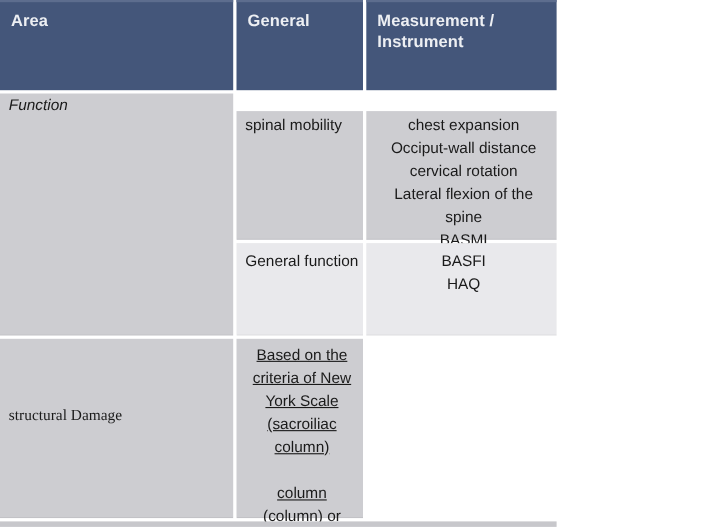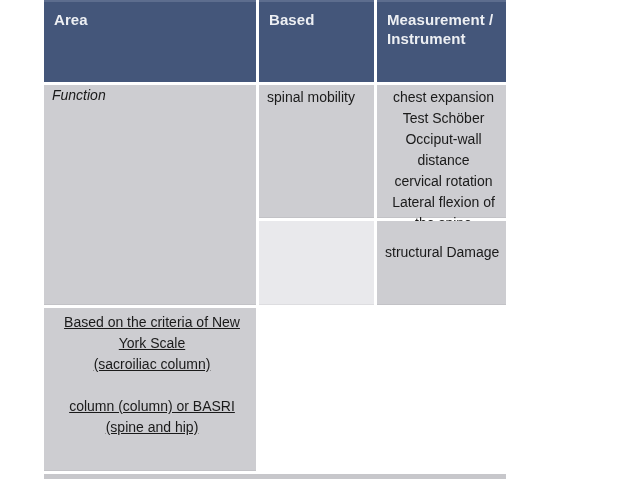--- a/index.html
+++ b/index.html
@@ -20,87 +20,89 @@
     overflow: hidden;
   }
   .grid {
     display: grid;
     grid-template-columns: 212px 115px 1fr;
     grid-template-rows: 82px 133px 84px 163px 5px;
     gap: 3px;
     width: 506px;
     height: 479px;
     background: #ffffff;
-    padding-left: 44px;
   }
   .hcell {
     background: var(--header-bg);
     color: var(--header-text);
     font-weight: bold;
     font-size: 15px;
     line-height: 19px;
     padding: 8px 6px 0 10px;
     border-top: 2px solid #5d6d8e;
     letter-spacing: 0.1px;
   }
   .cell {
     background: var(--row-dark);
     color: var(--body-text);
     font-size: 14px;
     line-height: 21px;
     box-shadow: inset 0 -1px 0 rgba(0,0,0,0.05);
   }
   .light { background: var(--row-light); }
-  .pad-body { padding: 2px 4px 0 8px; }
+  .pad-body { padding: 2px 4px 0 8px; margin-top: 16px; }
   .pad-body-sm { padding: 6px 4px 0 8px; }
   .pad-body-xs { padding: 4px 4px 0 8px; text-decoration: underline; }
   .area-merged {
     grid-row: 2 / 4;
     grid-column: 1;
     display: flex;
     align-items: flex-start;
     padding: 0 4px 46px 8px;
     font-style: italic;
   }
   .v-center-up {
     display: flex;
     align-items: center;
     padding: 0 4px 22px 8px;
+    font-family: Liberation Serif, serif;
   }
   .m-line { min-height: 21px; text-align: center; }
   .bottom-strip {
     grid-column: 1 / 4;
     background: var(--bottom-strip);
   }
 </style>
 </head>
 <body>
 
 <div class="slide">
   <div class="grid">
 
     <div class="hcell">Area</div>
-    <div class="hcell">Based</div>
+    <div class="hcell">General</div>
     <div class="hcell">Measurement / Instrument</div>
 
     <div class="cell area-merged">
       <span>Function</span>
     </div>
 
     <div class="cell pad-body">spinal mobility</div>
     <div class="cell pad-body">
       <div class="m-line">chest expansion</div>
-      <div class="m-line">Test Schöber</div>
       <div class="m-line">Occiput-wall distance</div>
       <div class="m-line">cervical rotation</div>
       <div class="m-line">Lateral flexion of the spine</div>
       <div class="m-line">BASMI</div>
     </div>
 
+    <div class="cell light pad-body-sm">General function</div>
     <div class="cell light pad-body-sm">
+      <div class="m-line">BASFI</div>
+      <div class="m-line">HAQ</div>
     </div>
 
     <div class="cell v-center-up">
       <span>structural Damage</span>
     </div>
     <div class="cell pad-body-xs">
       <div class="m-line">Based on the criteria of New York Scale</div>
       <div class="m-line">(sacroiliac column)</div>
       <div class="m-line"></div>
       <div class="m-line">column (column) or BASRI (spine and hip)</div>

